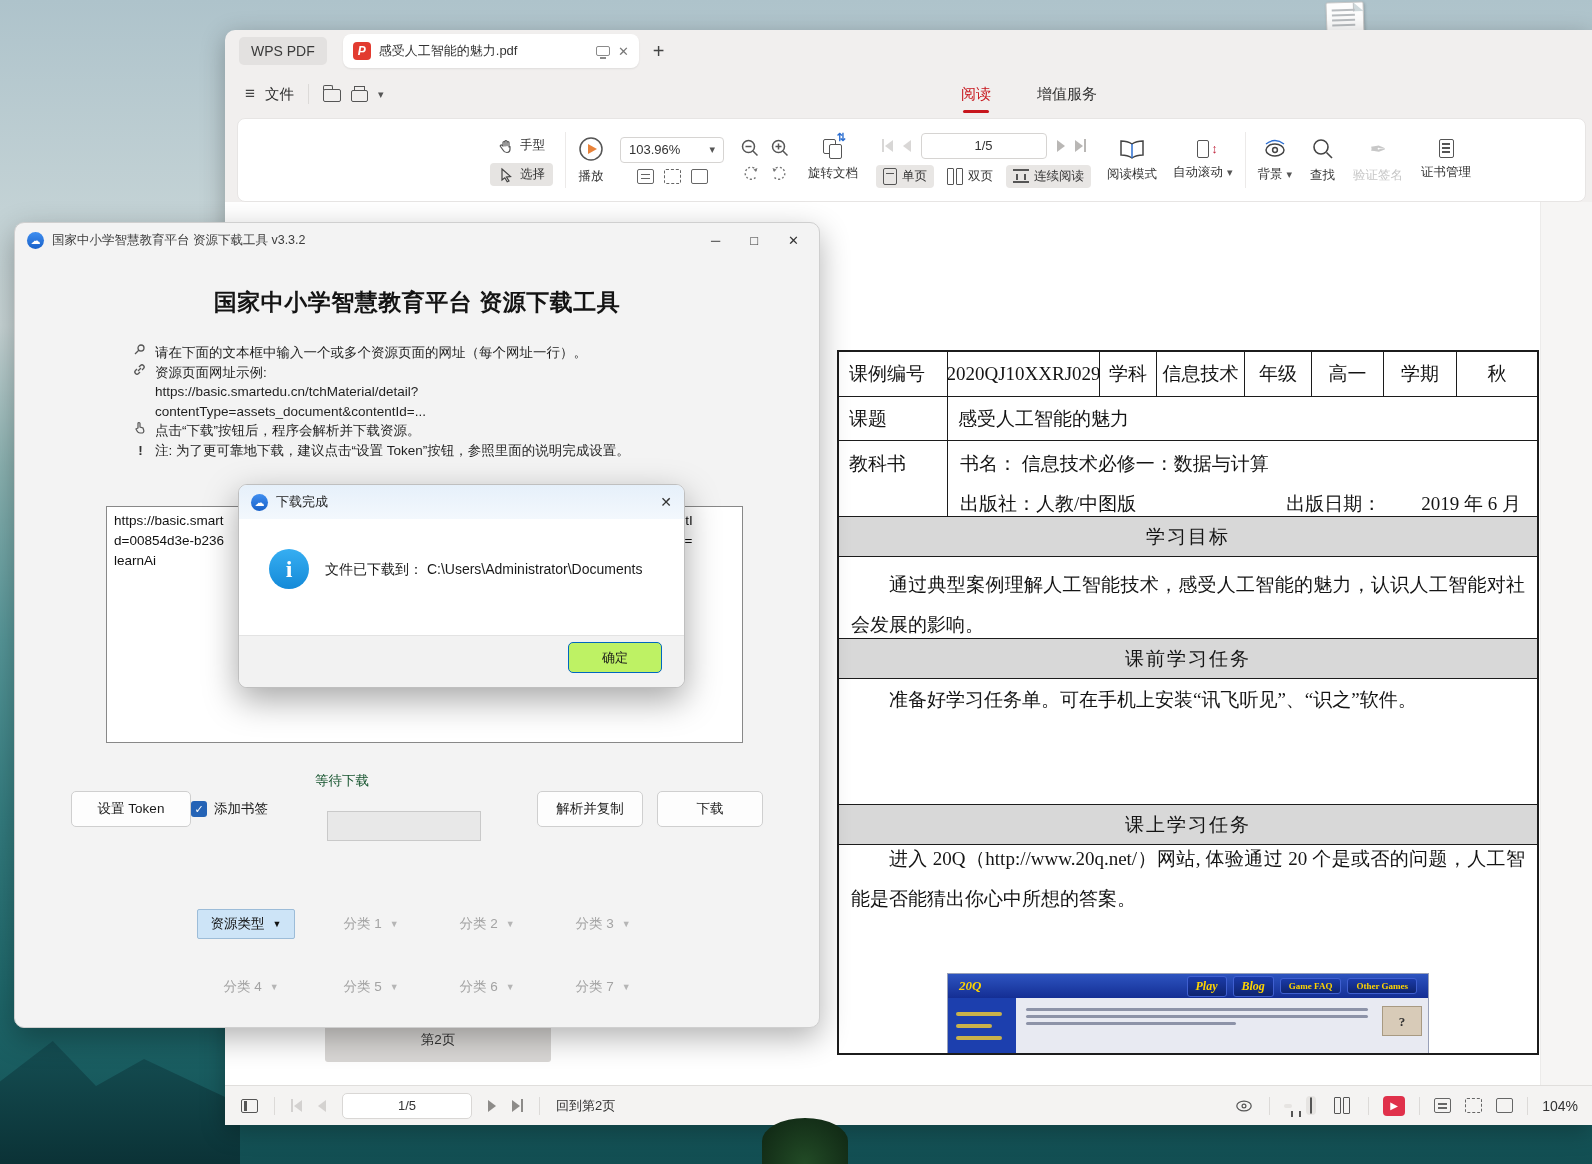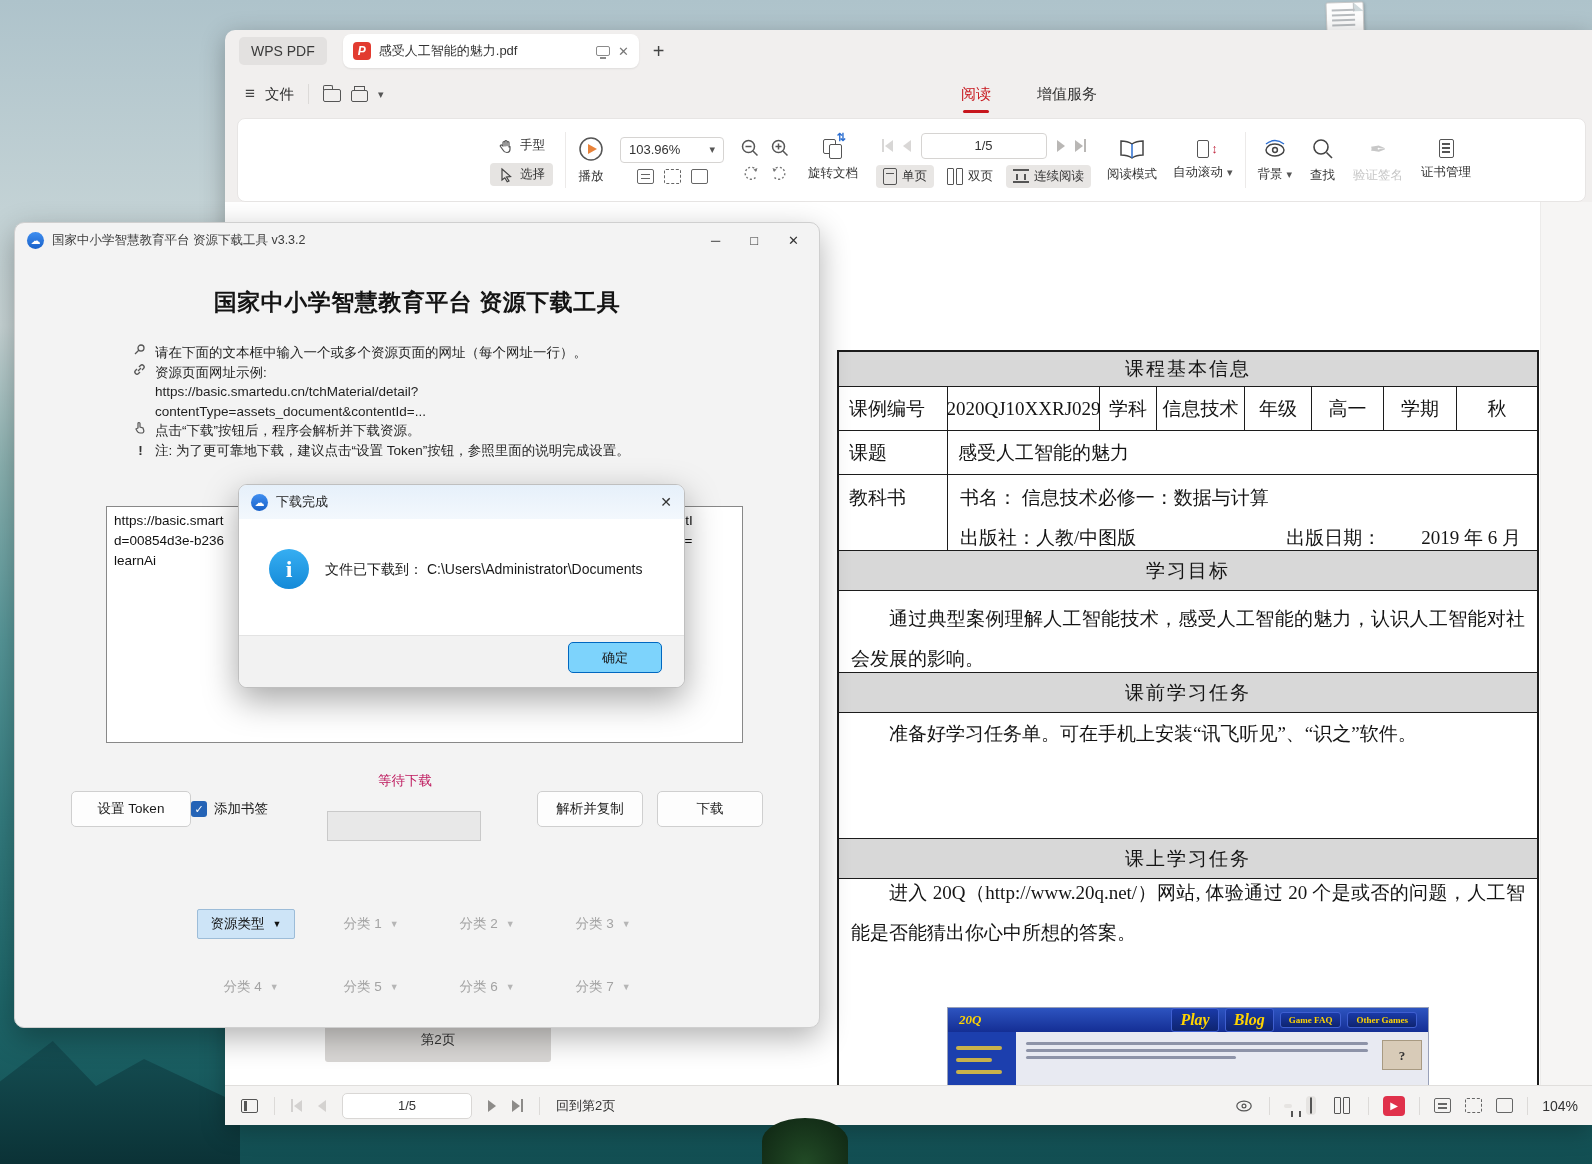--- a/index.html
+++ b/index.html
@@ -105,21 +105,21 @@
   .td.c { justify-content:center; } .td.l { padding-left:10px; }
   .body-cell { padding:8px 12px; line-height:40px; text-align:justify; }
   .indent { text-indent:2em; }
 
   .site { position:absolute; left:108px; top:128px; width:482px; height:120px; border:1px solid #98a0b8; overflow:hidden; background:#e8eaf2; }
   .site-banner { height:24px; background:linear-gradient(180deg,#2d54c0,#142e94); display:flex; align-items:center; padding:0 11px; gap:6px; }
   .site-logo { color:#ffd400; font-weight:bold; font-style:italic; font-size:13px; flex:none; }
   .site-sp { flex:1; }
   .site-nav { flex:none; padding:2px 8px; background:linear-gradient(180deg,#1a3aa8,#0e2470); border:1px solid #3f5fd0; border-radius:3px;
               color:#ffd400; font-size:9px; font-weight:bold; white-space:nowrap; }
-  .site-nav.big { font-size:16px; font-style:italic; }
+  .site-nav.big { font-size:12px; font-style:italic; }
   .site-body { display:flex; height:86px; }
   .site-side { width:68px; background:#1c3fae; position:relative; }
   .site-side i { position:absolute; left:8px; height:4px; right:14px; background:#e8c53a; opacity:.85; border-radius:2px; }
   .site-main { flex:1; padding:6px 8px; position:relative; }
   .site-main i { display:block; height:3px; background:#8d93a8; margin:4px 6px 0 2px; border-radius:2px; }
   .site-main i.short { width:60%; }
   .site-q { width:40px; margin:8px 6px 0 0; height:30px; background:#d8cbb8; border:1px solid #a89a82; text-align:center;
             font-weight:bold; color:#333; font-size:13px; line-height:30px; flex:none; }
 
   
@@ -155,21 +155,21 @@
   .instr-row { display:flex; gap:7px; }
   .instr-ico { width:15px; flex:none; text-align:center; color:#444; }
   .instr-ind { padding-left:22px; }
   .warnmark { color:#333; font-weight:bold; }
 
   .urlbox { position:absolute; left:91px; top:283px; width:637px; height:237px; background:#fff; border:1px solid #888;
             font-size:13.5px; color:#111; }
   .urlbox .ln { position:absolute; left:7px; white-space:nowrap; }
   .urlbox .rfrag { position:absolute; left:552px; white-space:nowrap; }
 
-  .waitlbl { position:absolute; left:300px; top:549px; width:180px; text-align:center; font-size:13.5px; color:#be185d;font-family:Liberation Serif, serif; }
+  .waitlbl { position:absolute; left:300px; top:549px; width:180px; text-align:left; font-size:13.5px; color:#14532d;font-family:Liberation Serif, serif; }
   .progress { position:absolute; left:312px; top:588px; width:154px; height:30px; background:#e8e8e8; border:1px solid #c9c9c9; }
 
   .btn { position:absolute; height:36px; background:#fdfdfd; border:1px solid #cfcfcf; border-radius:5px;
          font-size:13.5px; color:#1a1a1a; display:flex; align-items:center; justify-content:center; }
   .btn-token { left:56px; top:568px; width:120px; }
   .btn-parse { left:522px; top:568px; width:106px; }
   .btn-dl    { left:642px; top:568px; width:106px; }
   .chkwrap { position:absolute; left:176px; top:577px; display:flex; align-items:center; gap:7px; font-size:13.5px; color:#1a1a1a; }
   .chk { width:16px; height:16px; background:#2463b6; border-radius:3px; color:#fff; font-size:11px;
          display:flex; align-items:center; justify-content:center; }
@@ -189,21 +189,21 @@
   .modal-tb { position:absolute; left:0; top:0; right:0; height:34px; background:linear-gradient(180deg,#e6f0fa,#f3f8fd);
               display:flex; align-items:center; padding:0 12px; gap:8px; }
   .modal-title { font-size:13px; color:#1a1a1a; flex:1; }
   .modal-x { color:#333; font-size:14px; }
   .modal-body { position:absolute; left:0; top:34px; right:0; height:118px; background:#fff; }
   .infoico { position:absolute; left:30px; top:30px; width:40px; height:40px; border-radius:50%;
              background:linear-gradient(180deg,#36aef2,#148ad8); color:#fff; font-family:"Liberation Serif",serif;
              font-weight:bold; font-size:24px; display:flex; align-items:center; justify-content:center; }
   .modal-msg { position:absolute; left:86px; top:42px; font-size:14px; color:#1a1a1a; }
   .modal-ft { position:absolute; left:0; right:0; bottom:0; height:52px; background:#f2f2f2; border-top:1px solid #e3e3e3; }
-  .btn-ok { position:absolute; left:329px; top:157px; width:94px; height:31px; background:#7dd3fc; border:1px solid #0067c0;
+  .btn-ok { position:absolute; left:329px; top:157px; width:94px; height:31px; background:#bef264; border:1px solid #0067c0;
             border-radius:5px; font-size:13px; color:#1a1a1a; display:flex; align-items:center; justify-content:center; }
 
   svg.ic { display:block; }
 </style>
 </head>
 <body>
 
 <div class="mountain"></div>
 <div class="plant"></div>
 <div class="desk-doc-icon">
@@ -392,21 +392,20 @@
     <div class="tgroup" style="margin-left:18px">
       <span class="certicon"></span>
       <span class="tlabel">证书管理</span>
     </div>
   </div>
 
   <div class="docarea">
     <div class="page">
       <div class="pdf-table">
 
-        <div class="tr th" style="height:34px">课程基本信息</div>
 
         <div class="tr" style="height:44px">
           <div class="td l" style="width:108px">课例编号</div>
           <div class="td c" style="width:152px">2020QJ10XXRJ029</div>
           <div class="td c" style="width:57px">学科</div>
           <div class="td c" style="width:88px">信息技术</div>
           <div class="td c" style="width:67px">年级</div>
           <div class="td c" style="width:72px">高一</div>
           <div class="td c" style="width:73px">学期</div>
           <div class="td c" style="flex:1">秋</div>

